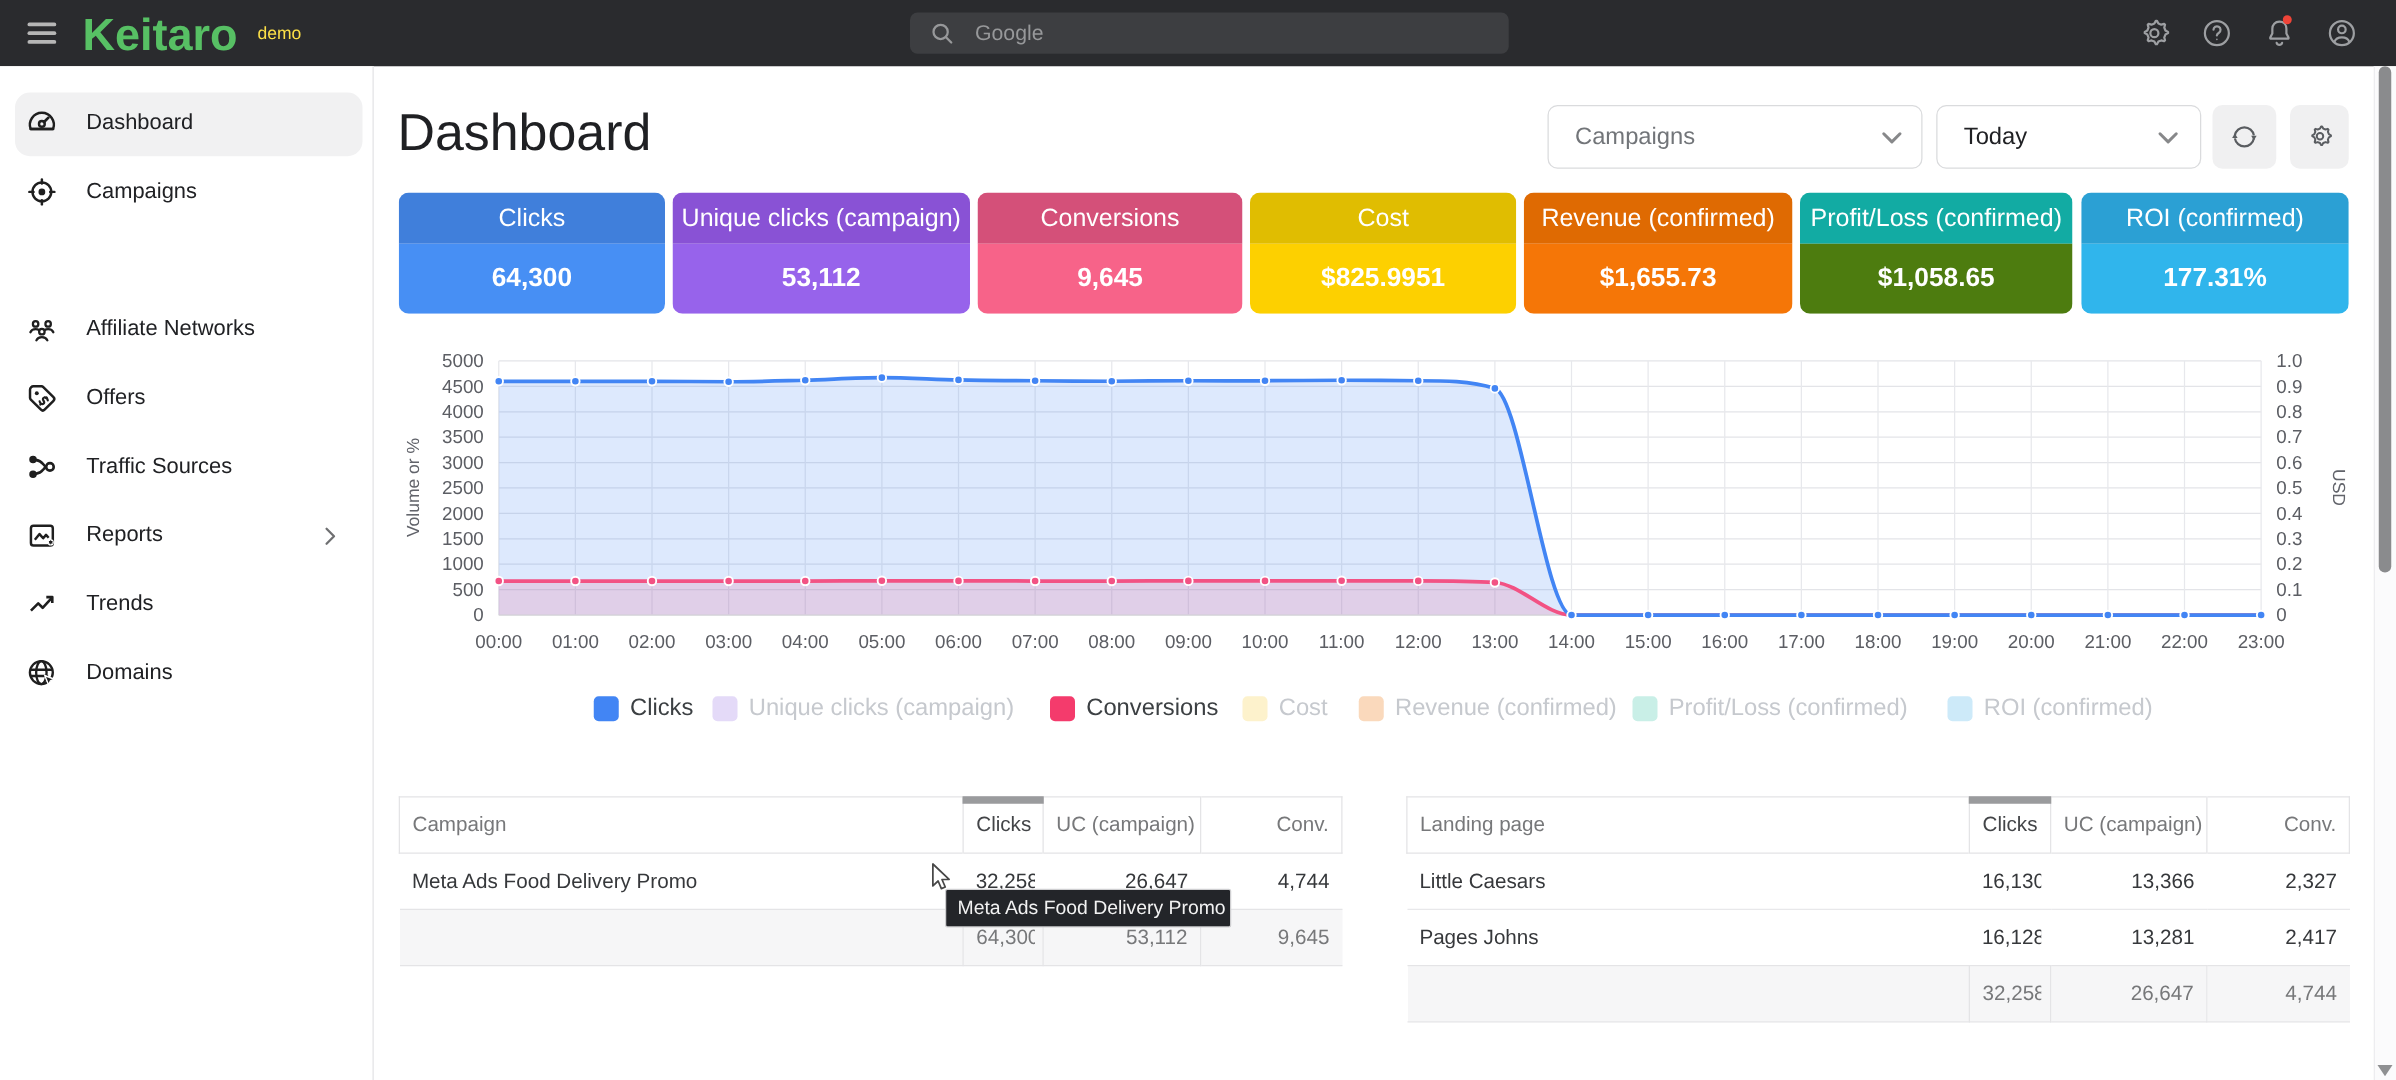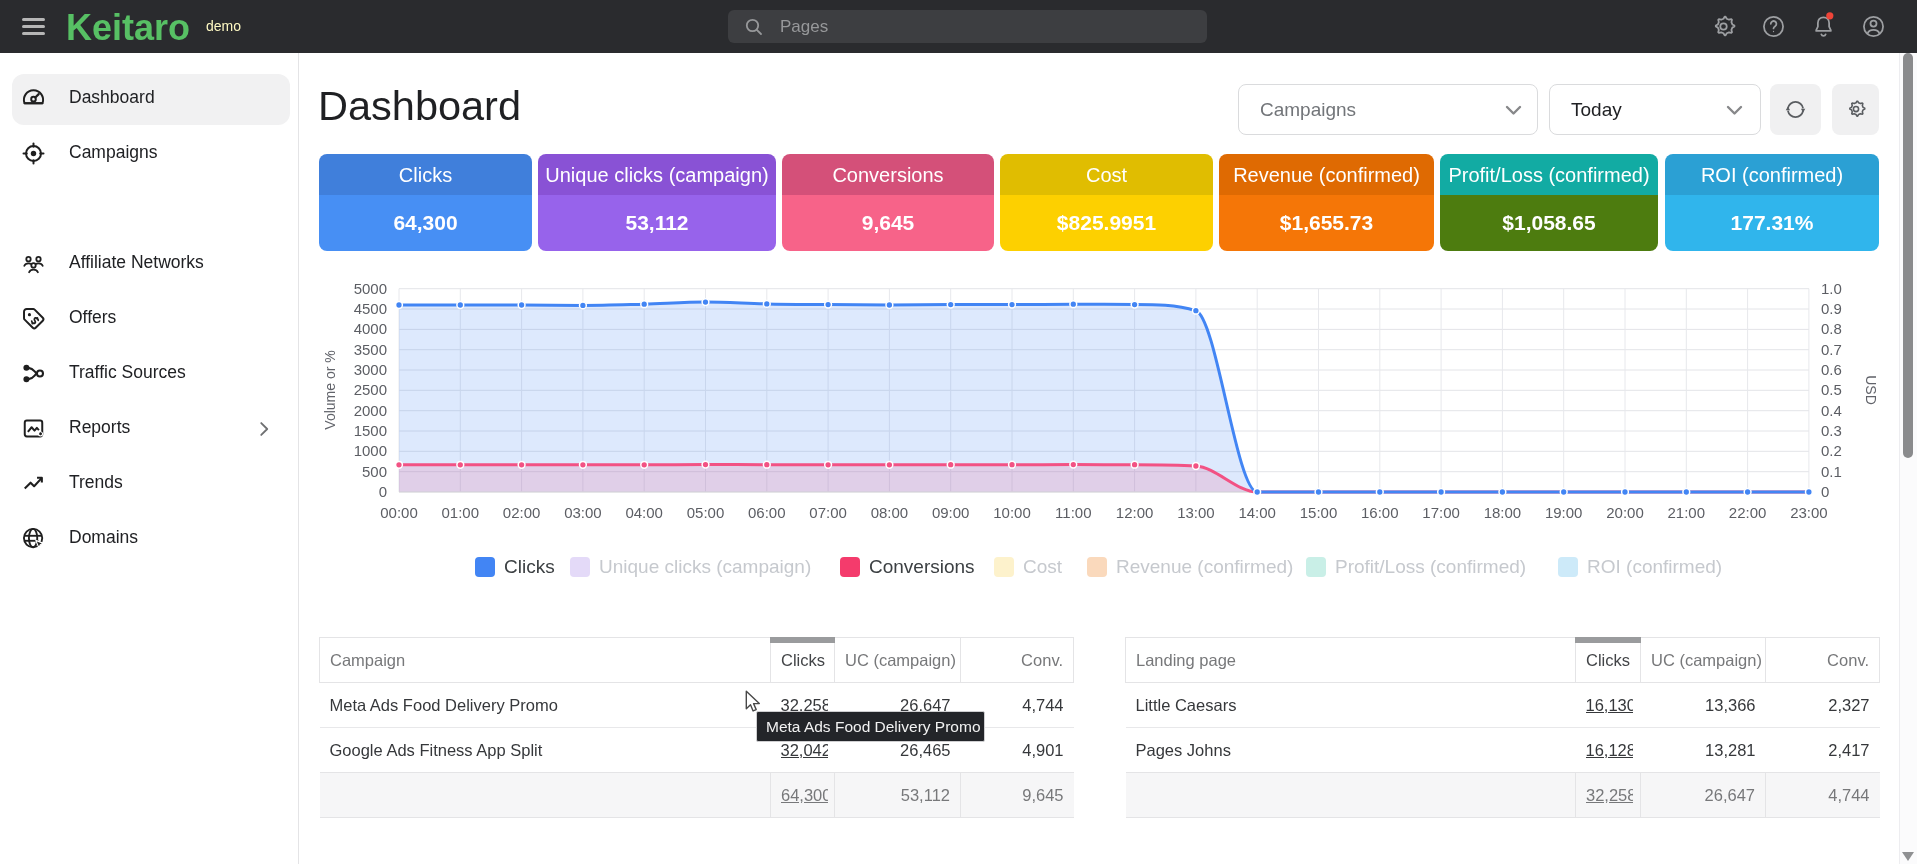--- a/index.html
+++ b/index.html
@@ -1,21 +1,21 @@
 <!DOCTYPE html>
 <html><head>
 <meta charset="utf-8">
 <style>
 * { margin:0; padding:0; box-sizing:border-box; }
 html,body { width:1917px; height:864px; overflow:hidden; background:#fff; font-family:"Liberation Sans", sans-serif; }
 .abs { position:absolute; }
 #topbar { position:absolute; left:0; top:0; width:1917px; height:53px; background:#2a2b2e; }
 .hline { position:absolute; left:22px; width:23px; height:3px; background:#b6b6b6; border-radius:2px; }
 #logo { position:absolute; left:66px; top:7px; font-size:36px; font-weight:bold; color:#57c064; }
-#demo { position:absolute; left:206px; top:18px; font-size:14px; color:#fef9c3; }
+#demo { position:absolute; left:206px; top:18px; font-size:14px; color:#fde047; }
 #search { position:absolute; left:728px; top:10px; width:479px; height:33px; background:#3d3e41; border-radius:6px; }
 #search span { position:absolute; left:52px; top:7px; font-size:17px; color:#97989a; }
 #sidebar { position:absolute; left:0; top:53px; width:299px; height:811px; background:#fff; border-right:1px solid #e4e4e6; }
 .navitem { position:absolute; left:0; width:298px; height:55px; }
 .navitem .ic { position:absolute; left:21px; top:15px; width:25px; height:25px; }
 .navitem .lbl { position:absolute; left:69px; top:16px; font-size:17.5px; color:#202124; }
 #activepill { position:absolute; left:12px; top:21px; width:278px; height:51px; background:#f1f1f2; border-radius:12px; }
 #heading { position:absolute; left:318px; top:81px; font-size:41.5px; color:#1f2023; line-height:1.2; }
 .select { position:absolute; top:84px; height:51px; border:1px solid #dadbdd; border-radius:8px; background:#fff; }
 .select .txt { position:absolute; left:21px; top:14px; font-size:19px; }
@@ -26,38 +26,38 @@
 .leg { position:absolute; top:557px; height:20px; display:flex; align-items:center; }
 .leg .sq { width:20px; height:20px; border-radius:4px; margin-right:9px; }
 .leg .t { font-size:19px; }
 table { border-collapse:collapse; table-layout:fixed; }
 .dtable { position:absolute; top:637px; font-size:16.5px; color:#36383b; }
 .dtable td { height:45px; padding:0 10px; white-space:nowrap; overflow:hidden; }
 .dtable .hrow td { color:#77787a; border-left:1px solid #e4e4e6; border-right:1px solid #e4e4e6; }
 .dtable .num { text-align:right; }
 .dtable .frow td { background:#f6f6f7; color:#77787a; border:1px solid #e4e4e6; }
 .dtable td.clip { padding-right:0; }
-.dtable .clip div { width:47px; overflow:hidden; text-align:center; white-space:nowrap;text-decoration:underline; }
+.dtable .clip div { width:47px; overflow:hidden; text-align:center; white-space:nowrap; }
 #sortcell1, #sortcell2 { color:#434548; }
 </style>
 </head>
 <body>
 
 <div id="topbar">
   <div class="hline" style="top:18px"></div>
   <div class="hline" style="top:25px"></div>
   <div class="hline" style="top:32px"></div>
   <div id="logo">Keitaro</div>
   <div id="demo">demo</div>
   <div id="search">
     <svg class="abs" style="left:16px;top:7px" width="20" height="20" viewBox="0 0 20 20">
         <circle cx="8.5" cy="8.5" r="5.7" fill="none" stroke="#97989a" stroke-width="1.8"></circle>
         <line x1="12.8" y1="12.8" x2="17" y2="17" stroke="#97989a" stroke-width="1.8" stroke-linecap="round"></line>
       </svg>
-    <span>Pages</span>
+    <span>Google</span>
   </div>
 
   <svg class="abs" style="left:1711px;top:14px" width="25" height="25" viewBox="0 0 24 24" fill="none" stroke="#9d9fa2" stroke-width="1.7">
       <path d="M12 4.6l1.1-2h0.9l1.1 2 2.2 0.9 2.2-0.6 0.7 0.7-0.6 2.2 0.9 2.2 2 1.1v0.9l-2 1.1-0.9 2.2 0.6 2.2-0.7 0.7-2.2-0.6-2.2 0.9-1.1 2h-0.9l-1.1-2-2.2-0.9-2.2 0.6-0.7-0.7 0.6-2.2-0.9-2.2-2-1.1v-0.9l2-1.1 0.9-2.2-0.6-2.2 0.7-0.7 2.2 0.6z" stroke-linejoin="round"></path>
       <circle cx="12" cy="12" r="3.1"></circle>
     </svg>
   <svg class="abs" style="left:1761px;top:14px" width="25" height="25" viewBox="0 0 24 24" fill="none" stroke="#9d9fa2" stroke-width="1.7">
       <circle cx="12" cy="12" r="9.2"></circle>
       <path d="M9.4 9.4a2.7 2.7 0 1 1 4.2 2.3c-0.9 0.6-1.6 1.1-1.6 2.1" stroke-linecap="round"></path>
       <circle cx="12" cy="16.8" r="0.6" fill="#9d9fa2" stroke="none"></circle>
@@ -395,28 +395,20 @@
         <td class="num" style="border-right:none">Conv.</td>
   </tr>
   <tr style="border-bottom:1px solid #e8e8ea">
         <td>Meta Ads Food Delivery Promo</td>
         <td class="clip">
           <div>32,258</div>
         </td>
         <td class="num">26,647</td>
         <td class="num">4,744</td>
       </tr>
-  <tr>
-        <td>Google Ads Fitness App Split</td>
-        <td class="clip">
-          <div>32,042</div>
-        </td>
-        <td class="num">26,465</td>
-        <td class="num">4,901</td>
-      </tr>
   <tr class="frow">
         <td style="border-left:none"></td>
         <td class="clip">
           <div>64,300</div>
         </td>
         <td class="num">53,112</td>
         <td class="num" style="border-right:none">9,645</td>
       </tr>
 </tbody>
   </table>

